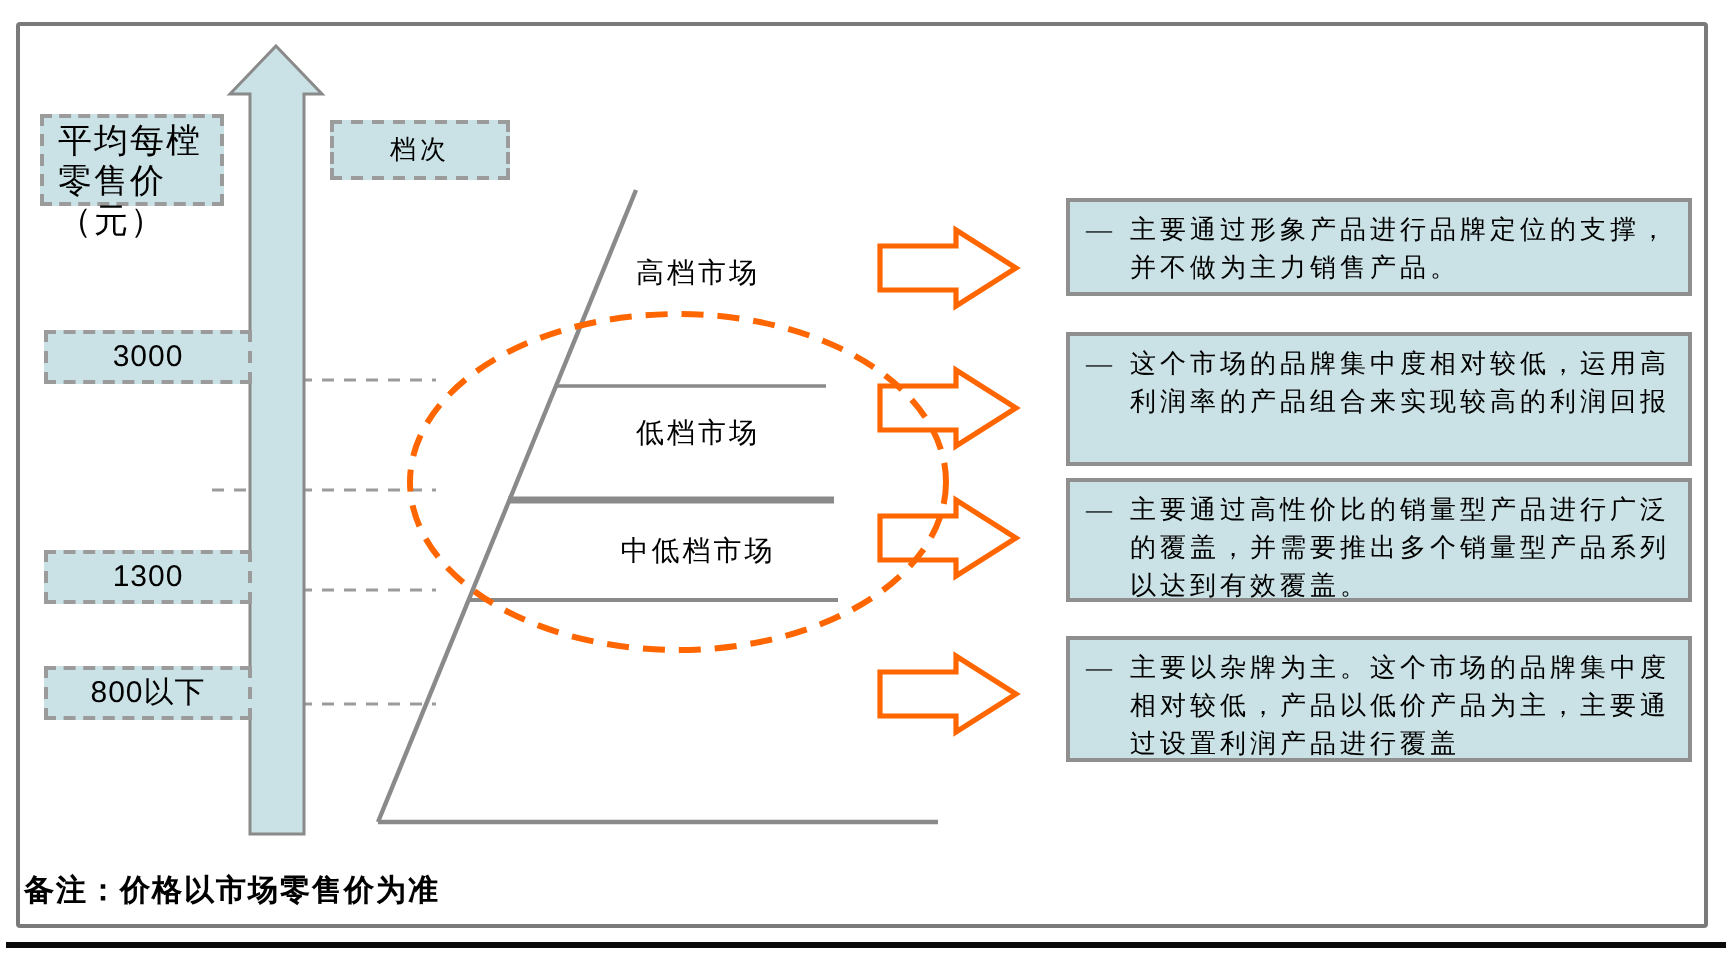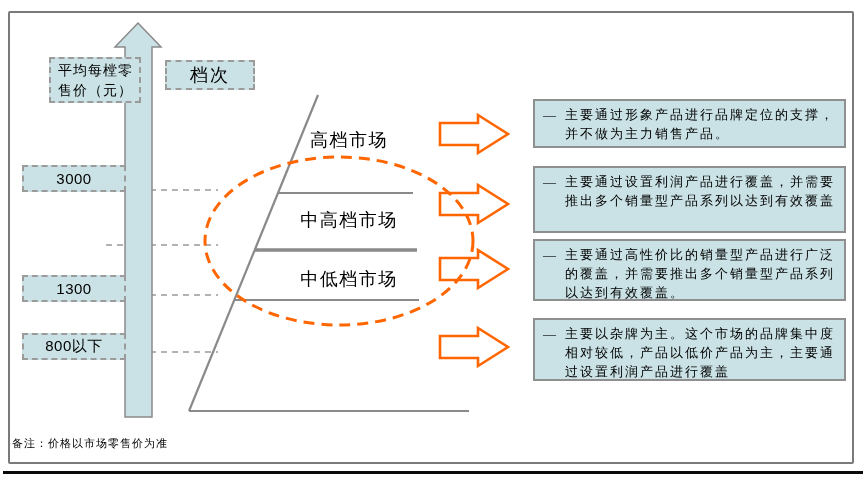--- a/index.html
+++ b/index.html
@@ -16,42 +16,42 @@
   .tickbox{
     position:absolute;left:22px;width:104px;height:27px;box-sizing:border-box;
     background:#cae2e5;border:2px dashed #9b9b9b;
     display:flex;align-items:center;justify-content:center;
     font-family:"Liberation Sans","DejaVu Sans",sans-serif;font-size:15px;letter-spacing:0.5px;
   }
   .t0{top:165px}.t1{top:225px}.t2{top:275px}.t3{top:333px}
   .axis-label{
     position:absolute;left:20px;top:57px;width:92px;height:46px;box-sizing:border-box;
     background:#cae2e5;border:2px dashed #9b9b9b;
-    font-size:14px;line-height:20px;padding:2px 0 2px 7px;letter-spacing:1px;margin-left:29px;
+    font-size:17px;line-height:20px;padding:2px 0 2px 7px;letter-spacing:1px;
   }
   .grade-label{
     position:absolute;left:165px;top:60px;width:90px;height:30px;box-sizing:border-box;
     background:#cae2e5;border:2px dashed #9b9b9b;
-    display:flex;align-items:center;justify-content:center;font-size:18px;letter-spacing:2px;
+    display:flex;align-items:center;justify-content:center;font-size:13px;letter-spacing:2px;
   }
   .tier{
     position:absolute;left:293px;width:112px;text-align:center;
-    font-size:18px;letter-spacing:1.5px;white-space:nowrap;
+    font-size:14px;letter-spacing:1.5px;white-space:nowrap;
   }
   .tier0{top:128px}.tier1{top:208px}.tier2{top:267px}.tier3{top:344px}
   .ann{
     position:absolute;left:533px;width:313px;box-sizing:border-box;
     background:#cae2e5;border:2px solid #8f8f8f;
     display:flex;gap:7px;padding:4px 8px;
     font-size:13px;line-height:19px;letter-spacing:2px;
   }
   .ann .dash{flex:none;width:15px;letter-spacing:0;}
   .a0{top:99px;height:49px}.a1{top:166px;height:67px}.a2{top:239px;height:62px}.a3{top:318px;height:63px}
   .footnote{
-    position:absolute;left:12px;top:436px;font-size:11px;font-weight:normal;letter-spacing:1px;text-align:center;
+    position:absolute;left:12px;top:436px;font-size:15px;font-weight:bold;letter-spacing:1px;text-align:center;
   }
 </style>
 </head>
 <body>
 
 <div class="stage">
 
   <div class="frame"></div>
 
   <svg class="shapes" width="866" height="483" viewBox="0 0 866 483">
@@ -78,30 +78,30 @@
   </svg>
 
   <div class="axis-label">平均每樘零售价（元）</div>
   <div class="grade-label">档次</div>
 
   <div class="tickbox t0">3000</div>
   <div class="tickbox t2">1300</div>
   <div class="tickbox t3">800以下</div>
 
   <div class="tier tier0">高档市场</div>
-  <div class="tier tier1">中高档市场</div>
+  <div class="tier tier1">低档市场</div>
   <div class="tier tier2">中低档市场</div>
 
   <div class="ann a0">
     <span class="dash">—</span>
     <span>主要通过形象产品进行品牌定位的支撑，并不做为主力销售产品。</span>
   </div>
   <div class="ann a1">
     <span class="dash">—</span>
-    <span>主要通过设置利润产品进行覆盖，并需要推出多个销量型产品系列以达到有效覆盖</span>
+    <span>这个市场的品牌集中度相对较低，运用高利润率的产品组合来实现较高的利润回报</span>
   </div>
   <div class="ann a2">
     <span class="dash">—</span>
     <span>主要通过高性价比的销量型产品进行广泛的覆盖，并需要推出多个销量型产品系列以达到有效覆盖。</span>
   </div>
   <div class="ann a3">
     <span class="dash">—</span>
     <span>主要以杂牌为主。这个市场的品牌集中度相对较低，产品以低价产品为主，主要通过设置利润产品进行覆盖</span>
   </div>
 

